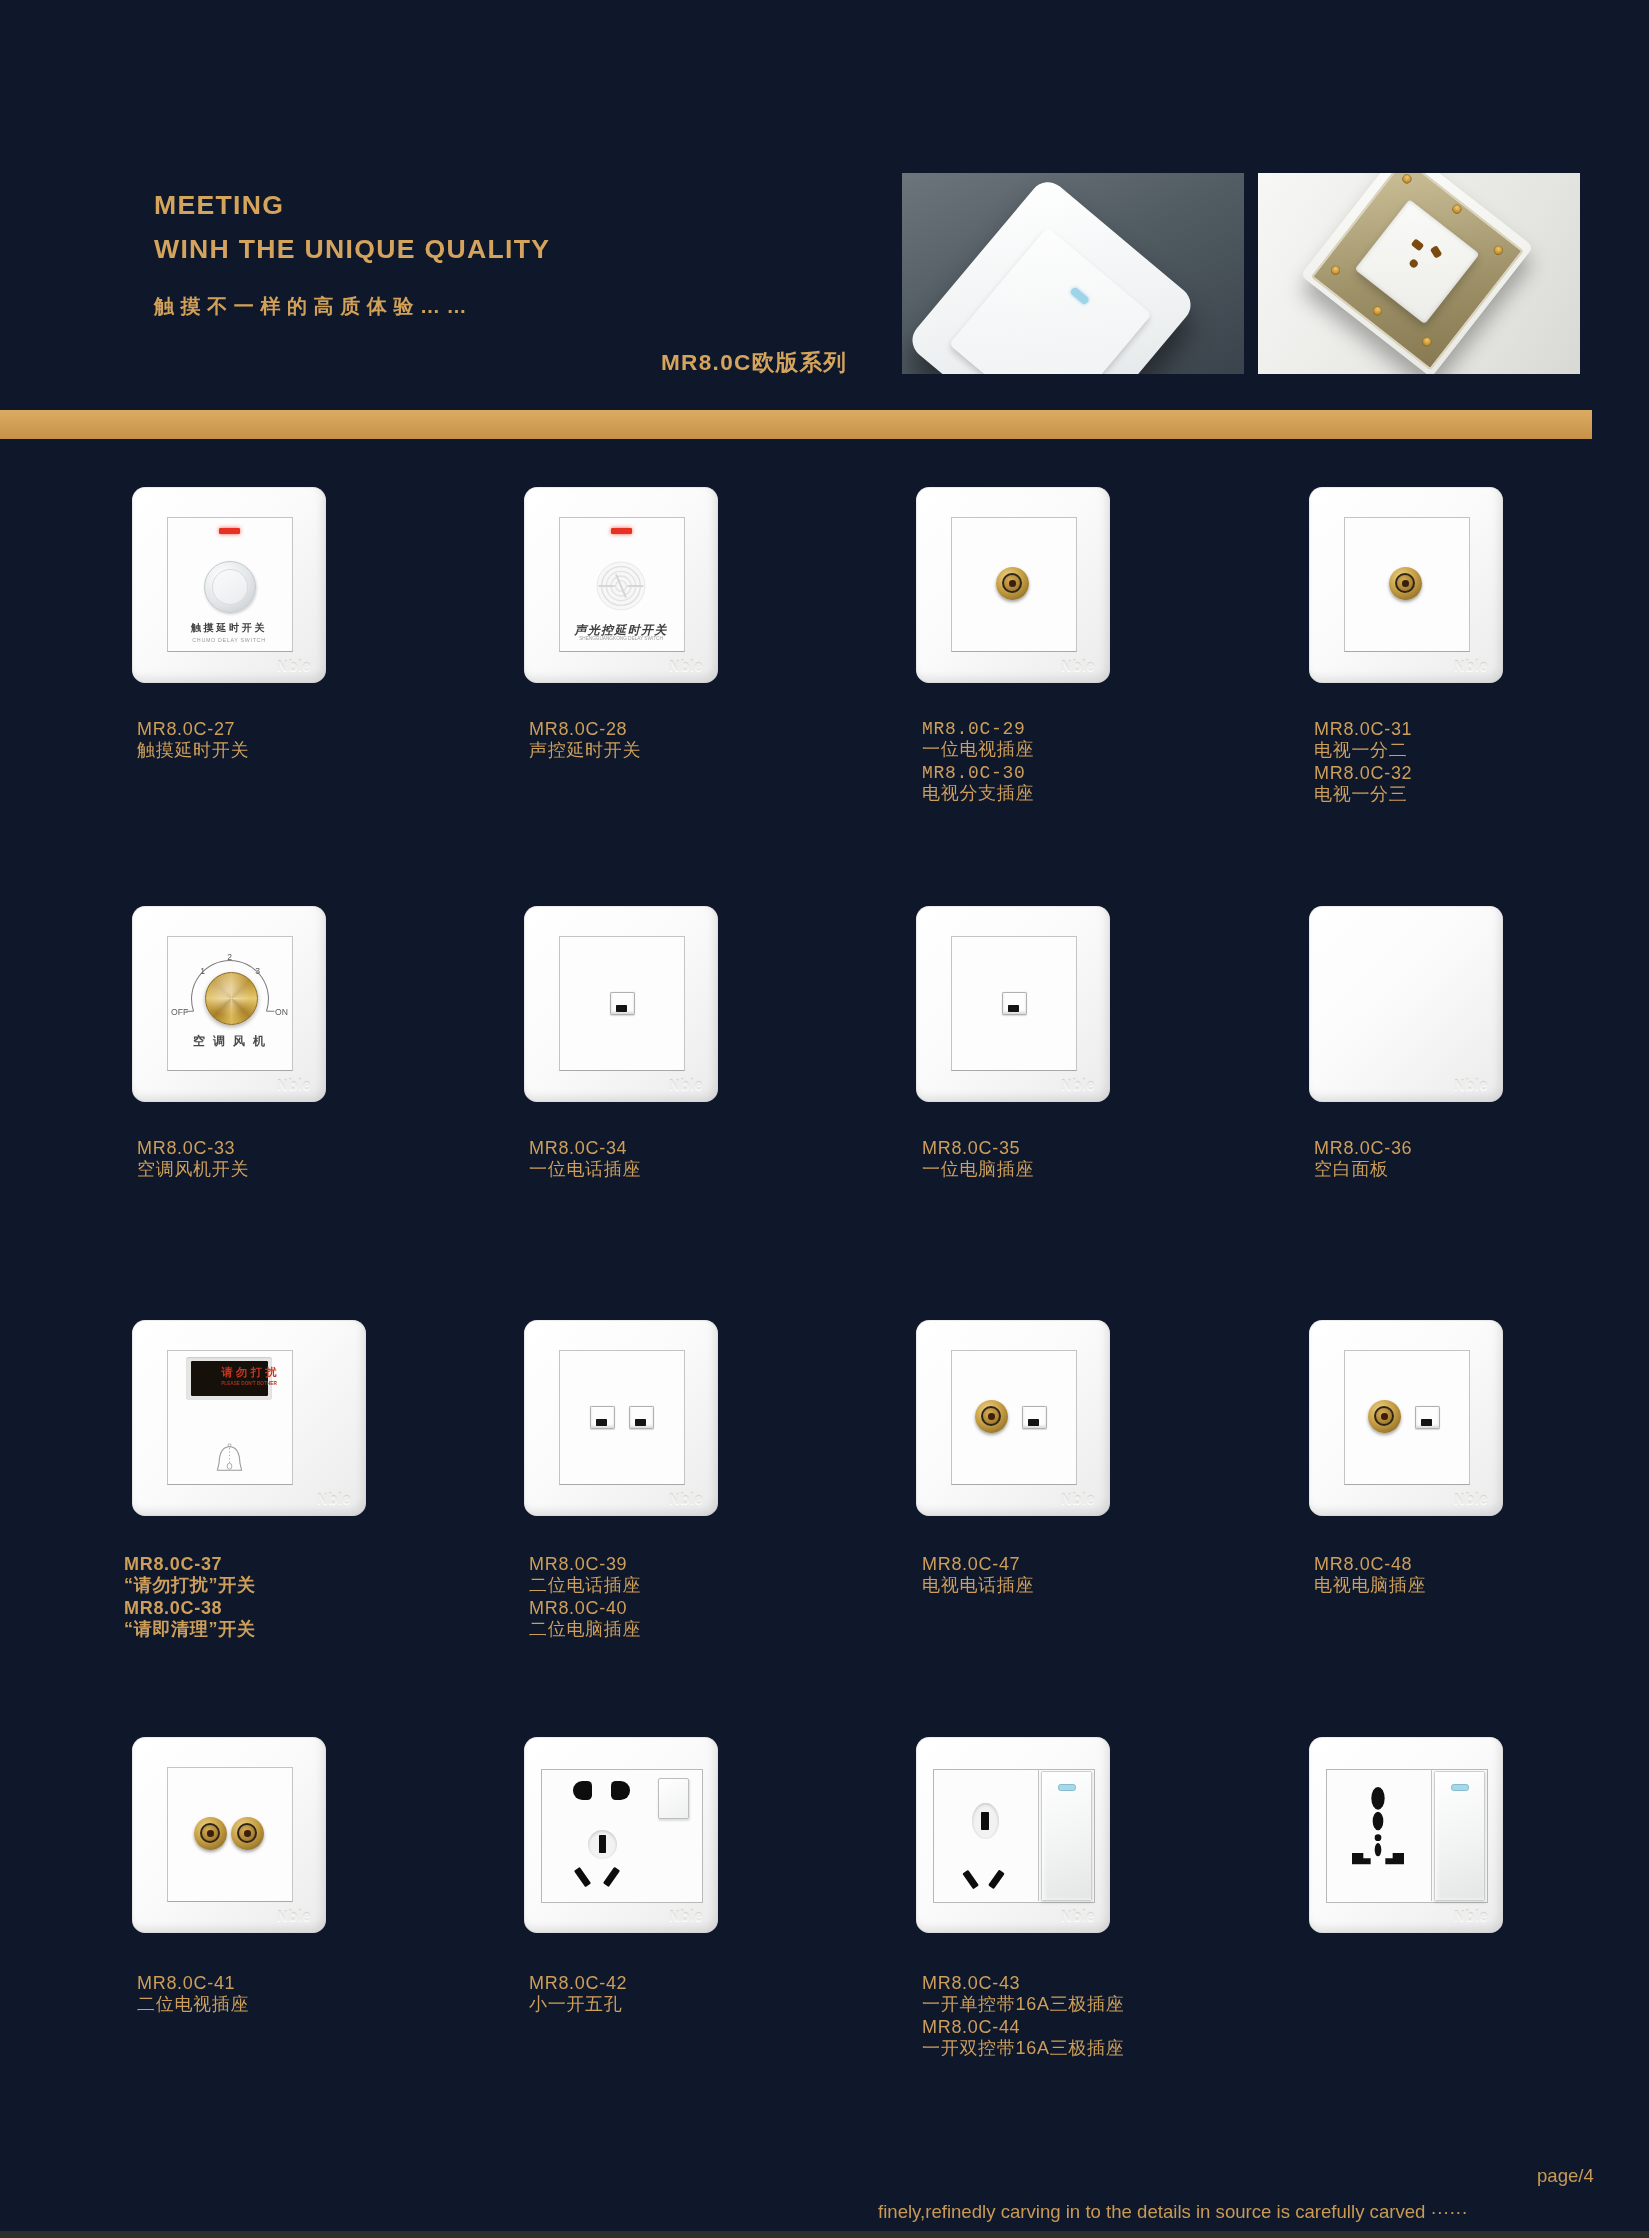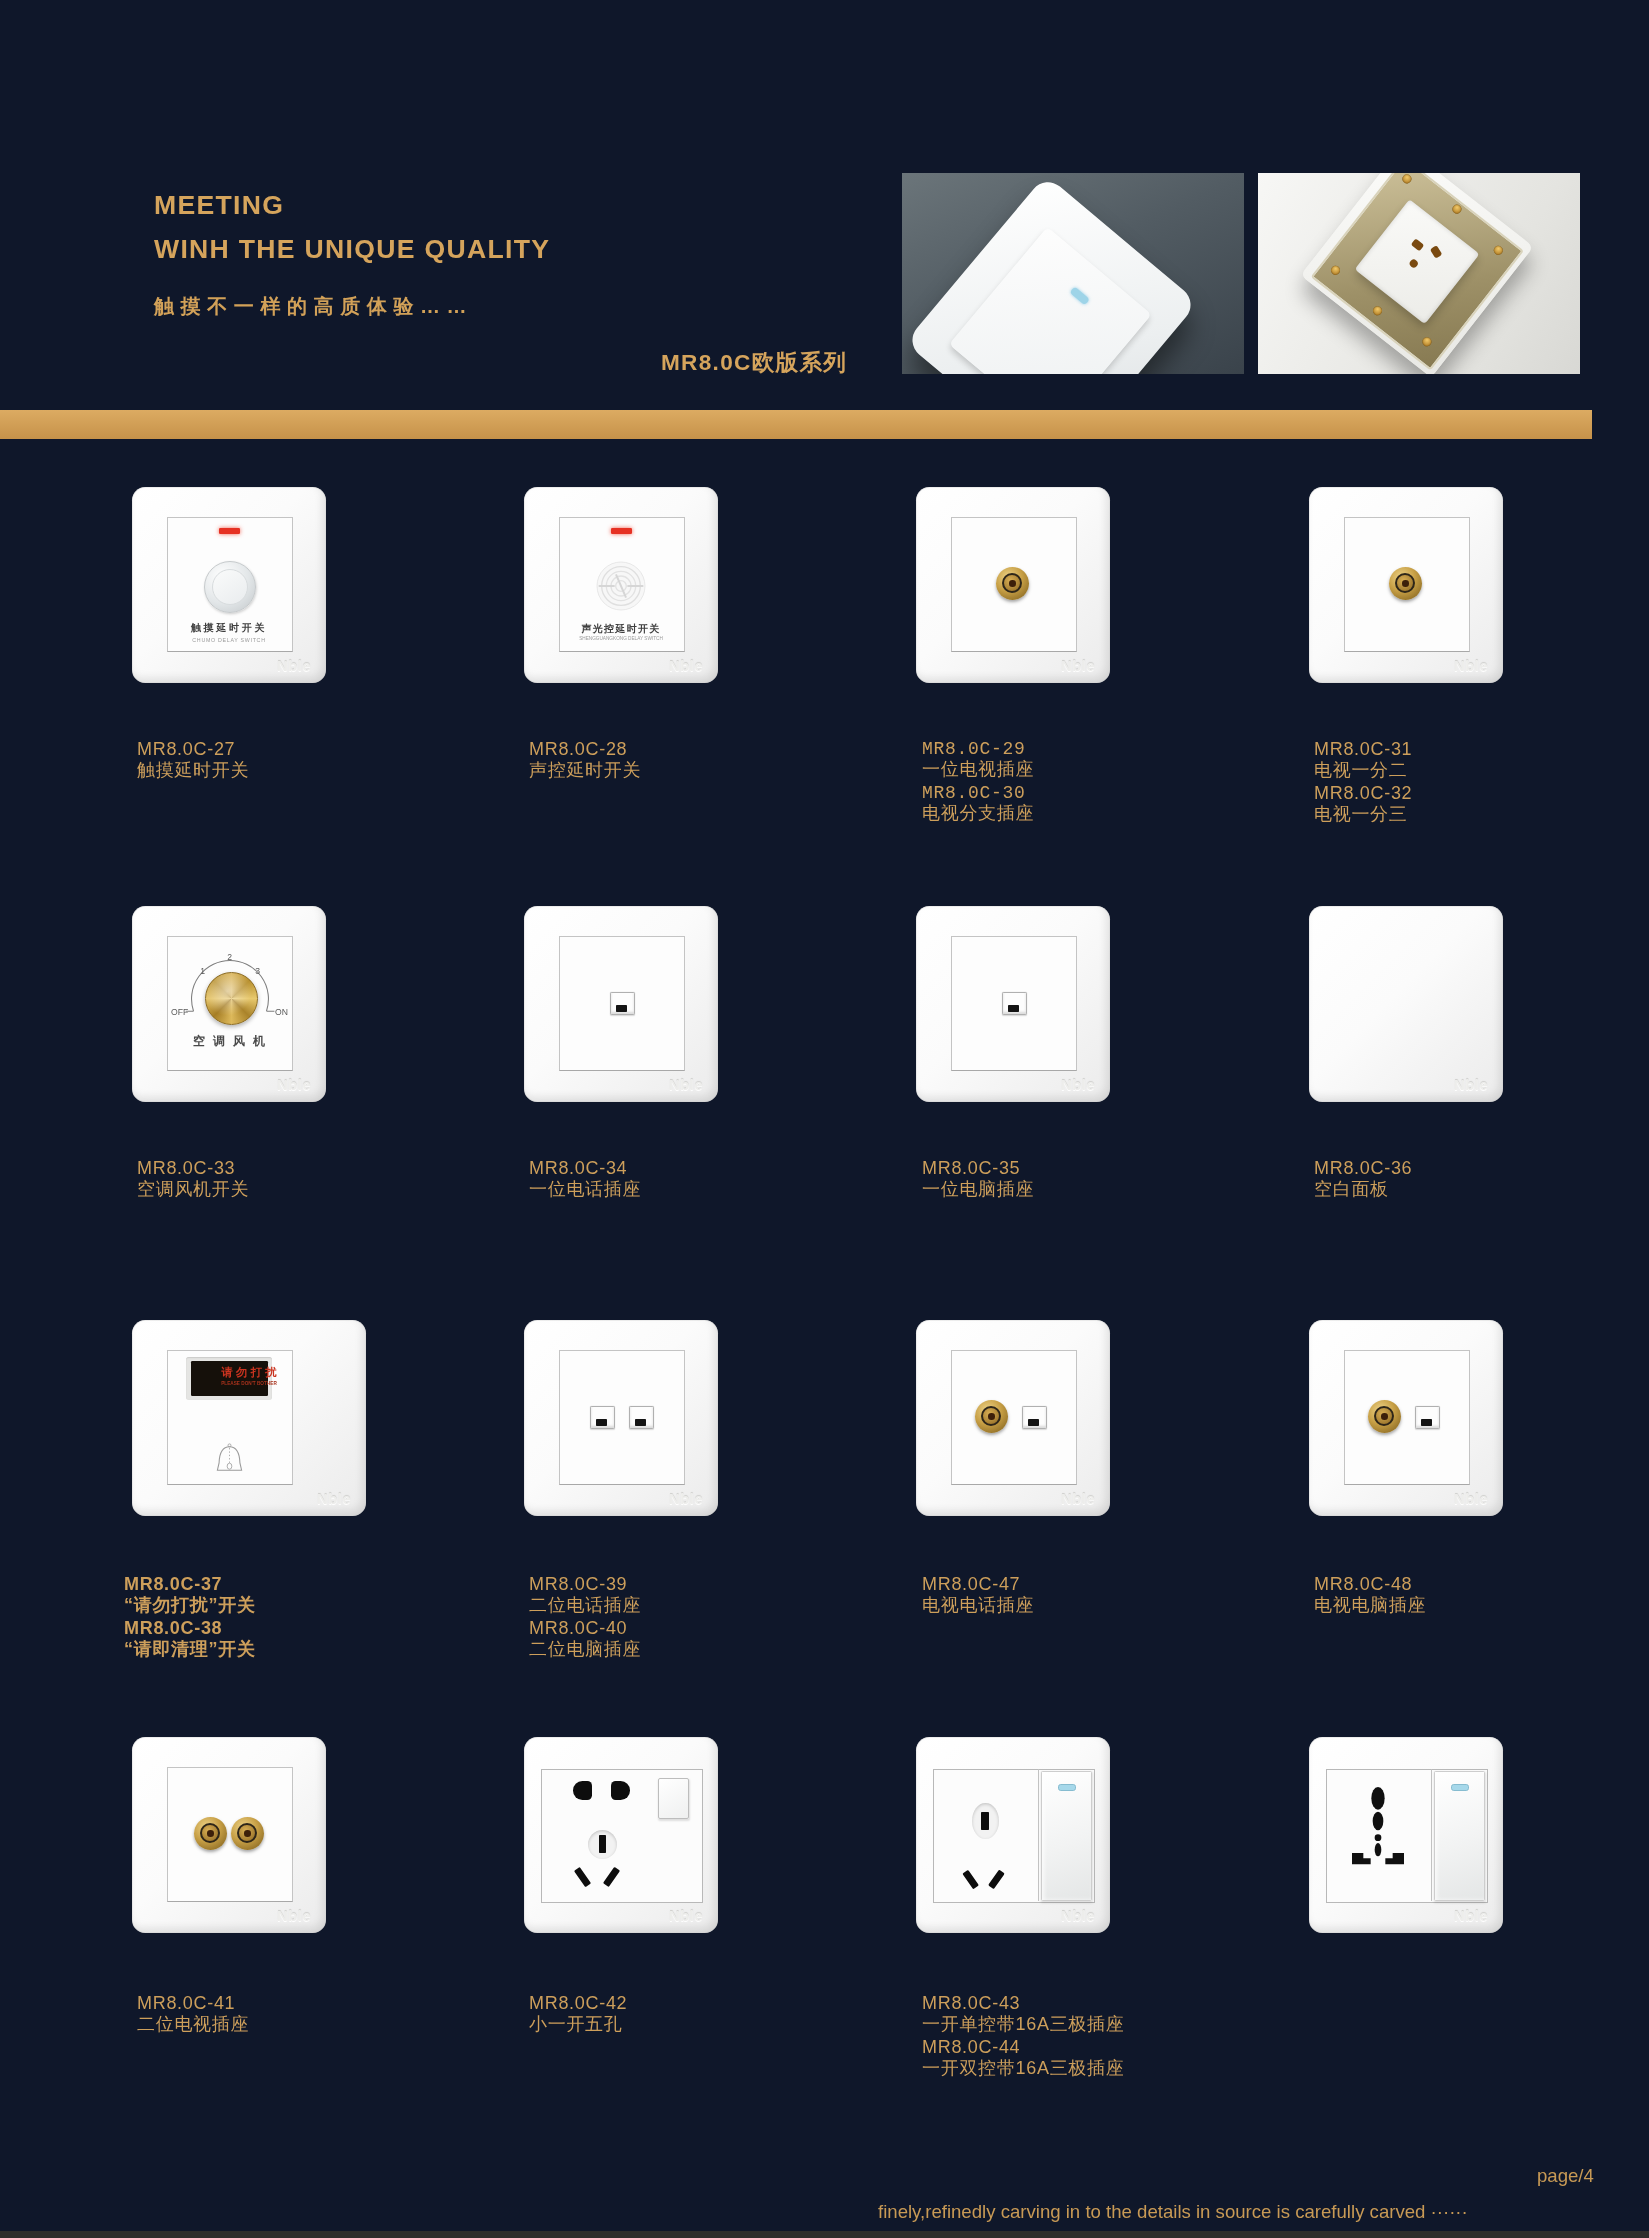--- a/index.html
+++ b/index.html
@@ -80,21 +80,21 @@
              box-shadow:inset 0 1.3px 3.3px rgba(0,0,0,.2);}
   .c5-slot{position:absolute;width:7.3px;height:18px;background:#0d0d0d;border-radius:0.7px;}
   .ang{position:absolute;width:7.3px;height:20px;background:#0d0d0d;border-radius:1.3px;}
   .divider{position:absolute;width:0.7px;background:#c2c2c2;}
   .rocker{position:absolute;background:linear-gradient(160deg,#ffffff,#f2f3f3 55%,#e4e6e6);
           border:0.7px solid #cdcdcd;border-radius:1.3px;
           box-shadow:inset 2px 0 4px rgba(255,255,255,.8),0.7px 1.3px 2.7px rgba(0,0,0,.12);}
   .led-blue{position:absolute;background:#a6d8ea;border:0.7px solid #86bcd0;border-radius:2.7px;}
   .logo-emboss{position:absolute;right:14.6px;bottom:9.3px;font-size:14.6px;font-weight:bold;color:#ededeb;
                letter-spacing:0.7px;text-shadow:0 0.7px 0.7px #ffffff,0 -0.7px 0.7px #d0d0ce;}
-  .label{position:absolute;color:#cd9f5b;font-size:18px;line-height:20.6px;letter-spacing:0.7px;margin-top:20px;}
+  .label{position:absolute;color:#cd9f5b;font-size:18px;line-height:20.6px;letter-spacing:0.7px;}
   .label .entry{margin-bottom:3.3px;}
 </style>
 </head>
 <body>
 
 <div class="page">
   <div class="title1">MEETING</div>
   <div class="title2">WINH THE UNIQUE QUALITY</div>
   <div class="subtitle">触摸不一样的高质体验……</div>
   <div class="series">MR8.0C欧版系列</div>
@@ -147,21 +147,21 @@
         <div class="inner"></div>
         <div class="led-red" style="left: 87px; top: 41px; width: 20.6px; height: 6px;"></div>
         <div class="svgwrap" style="left: 72px; top: 74px; width: 50px; height: 50px;"><svg width="50" height="50" viewBox="0 0 75 75">
             <circle cx="37.5" cy="37.5" r="36" fill="#f7f7f7" stroke="#dedede"></circle>
             <circle cx="37.5" cy="37.5" r="29" fill="none" stroke="#dfdfdf" stroke-width="2"></circle>
             <circle cx="37.5" cy="37.5" r="22" fill="none" stroke="#e2e2e2" stroke-width="2"></circle>
             <circle cx="37.5" cy="37.5" r="15" fill="none" stroke="#e2e2e2" stroke-width="2"></circle>
             <circle cx="37.5" cy="37.5" r="8" fill="none" stroke="#e2e2e2" stroke-width="2"></circle>
             <path d="M4 37.5 H28 M47 37.5 H71 M30 20 L45 55" stroke="#d6d6d6" stroke-width="3" fill="none"></path>
           </svg></div>
-        <div class="face-cn" style="top: 135px; font-size: 10px; letter-spacing: 1.3px;">声光控延时开关</div>
+        <div class="face-cn" style="top: 135px; font-size: 12px; letter-spacing: 1.3px; font-style: italic;">声光控延时开关</div>
         <div class="face-en" style="top: 149px; font-size: 4.7px;">SHENGGUANGKONG DELAY SWITCH</div>
         <div class="logo-emboss">Nble</div>
       </div>
       <div class="label" style="left: 529px; top: 719px;">
         <div class="entry">
           <div class="code-line">MR8.0C-28</div>
           <div class="name-line">声控延时开关</div>
         </div>
       </div>
       <div class="plate" style="left: 916px; top: 487px; width: 194px; height: 196px;">

